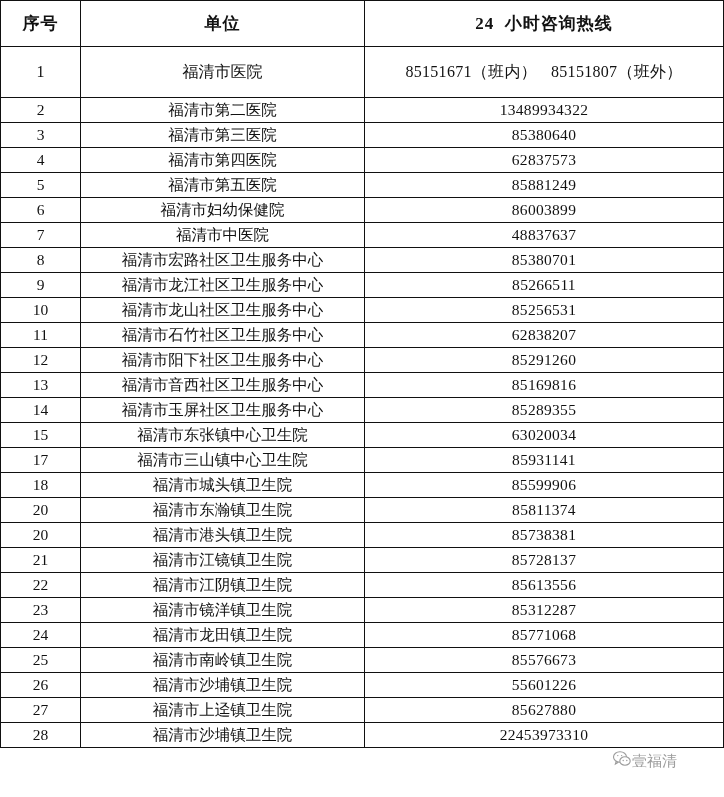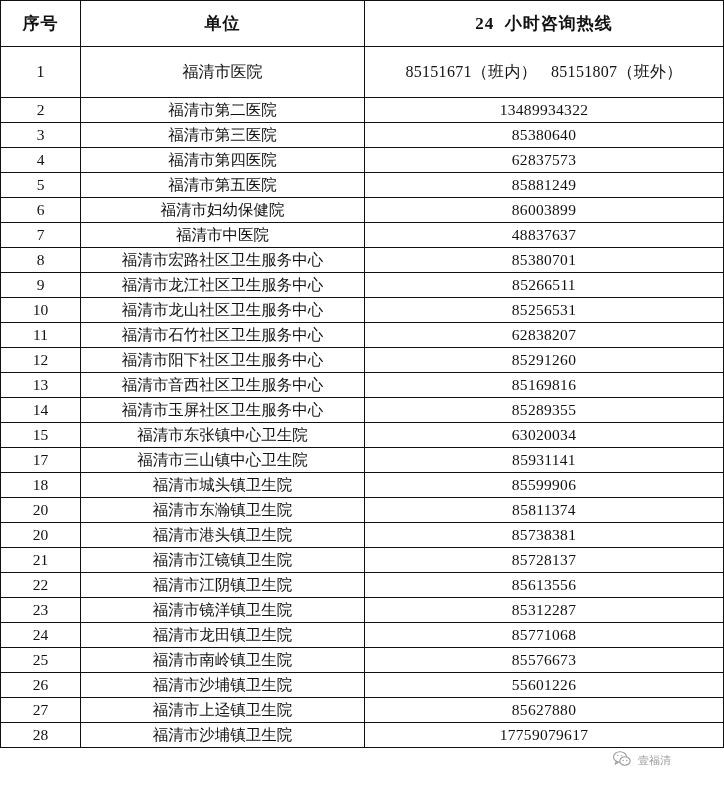--- a/index.html
+++ b/index.html
@@ -64,24 +64,23 @@
       font-weight: normal;
     }
     .phone-part { display: inline-block; }
     .phone-gap { display: inline-block; width: 14px; }
     .watermark {
       position: absolute;
       left: 612px;
       top: 750px;
       display: flex;
       align-items: center;
-      gap: 6px;
       color: #8a8a8a;
       font-family: "DejaVu Sans", "Liberation Sans", sans-serif;
-      font-size: 11px;
+      font-size: 15px;
       opacity: 0.85;
       pointer-events: none;
     }
     .watermark svg { width: 20px; height: 18px; }
   </style>
 </head>
 <body>
 
 <table class="hotline">
   <colgroup>
@@ -225,21 +224,21 @@
         <td class="phone">55601226</td>
       </tr>
     <tr class="row">
         <td class="num">27</td>
         <td class="unit">福清市上迳镇卫生院</td>
         <td class="phone">85627880</td>
       </tr>
     <tr class="row">
         <td class="num">28</td>
         <td class="unit">福清市沙埔镇卫生院</td>
-        <td class="phone">17759079617</td>
+        <td class="phone">22453973310</td>
       </tr>
   </tbody>
 </table>
 
 <div class="watermark">
   <span>
     <svg viewBox="0 0 20 18" fill="none" stroke="#8a8a8a" stroke-width="1.1">
       <ellipse cx="8" cy="7" rx="6.5" ry="5.3"></ellipse>
       <path d="M4.2 11.3 L3.4 14 L6.3 12.2"></path>
       <ellipse cx="13" cy="11" rx="5.2" ry="4.3" fill="#ffffff"></ellipse>

